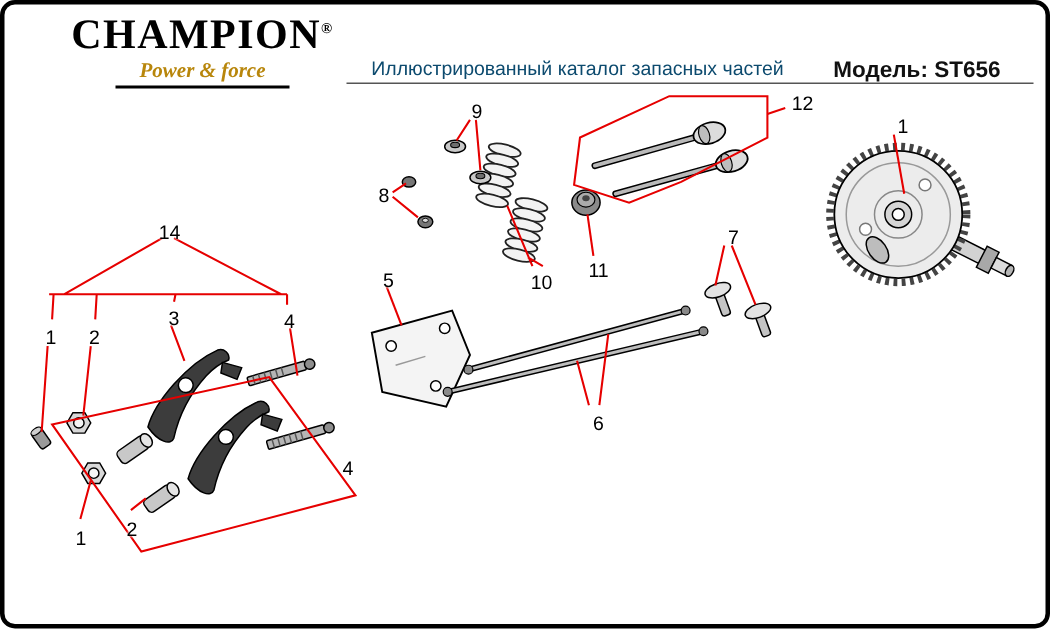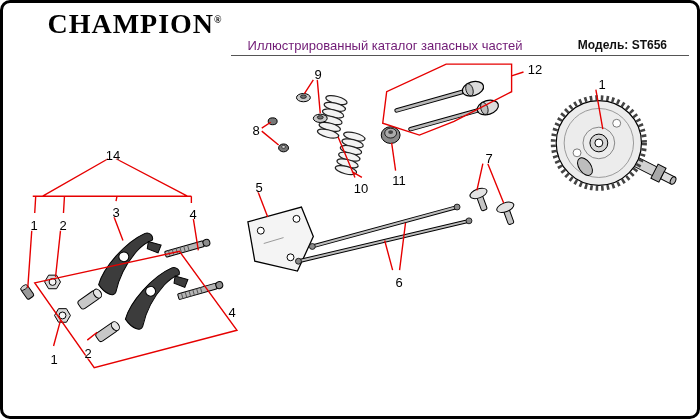--- a/index.html
+++ b/index.html
@@ -28,25 +28,25 @@
     display:inline-block;
     font-family:"Liberation Serif", serif;
     font-style:italic; font-weight:bold; font-size:14px;
     color:var(--gold, #b8860b);
     border-bottom:2.5px solid #000;
     padding:0 16px 1px 16px;
     margin-top:1px;
   }
   .title {
     position:absolute; left:232px; top:35px; width:300px;
-    text-align:center; font-size:13px; color:#701a75;
+    text-align:center; font-size:13px; color:#0c4a6e;
   }
   .model {
     position:absolute; right:30px; top:35px;
-    font-size:12px; font-weight:bold; color:#111;
+    font-size:15px; font-weight:bold; color:#111;
   }
   .header-rule {
     position:absolute; left:228px; right:8px; top:52px;
     border-top:1px solid #555; height:0;
   }
   
   svg.diagram { position:absolute; inset:0; width:100%; height:100%; }
   .red { stroke:var(--callout, #e60000); fill:none; stroke-width:1.4; }
   .callout-layer { position:absolute; inset:0; pointer-events:none; }
   .callout {
@@ -224,18 +224,19 @@
       <span class="callout" style="left: 253px; top: 127px;">8</span>
       <span class="callout" style="left: 315px; top: 71px;">9</span>
       <span class="callout" style="left: 358px; top: 185px;">10</span>
       <span class="callout" style="left: 396px; top: 177px;">11</span>
       <span class="callout" style="left: 532px; top: 66px;">12</span>
       <span class="callout" style="left: 599px; top: 81px;">1</span>
     </div>
 
   <div class="logo">
     <div class="brand"><span>CHAMPION</span><span class="reg">®</span></div>
+    <div><span class="tagline">Power &amp; force</span></div>
   </div>
   <div class="title">Иллюстрированный каталог запасных частей</div>
   <div class="model">Модель: ST656</div>
   <div class="header-rule"></div>
 
 </div>
 
 </body></html>

